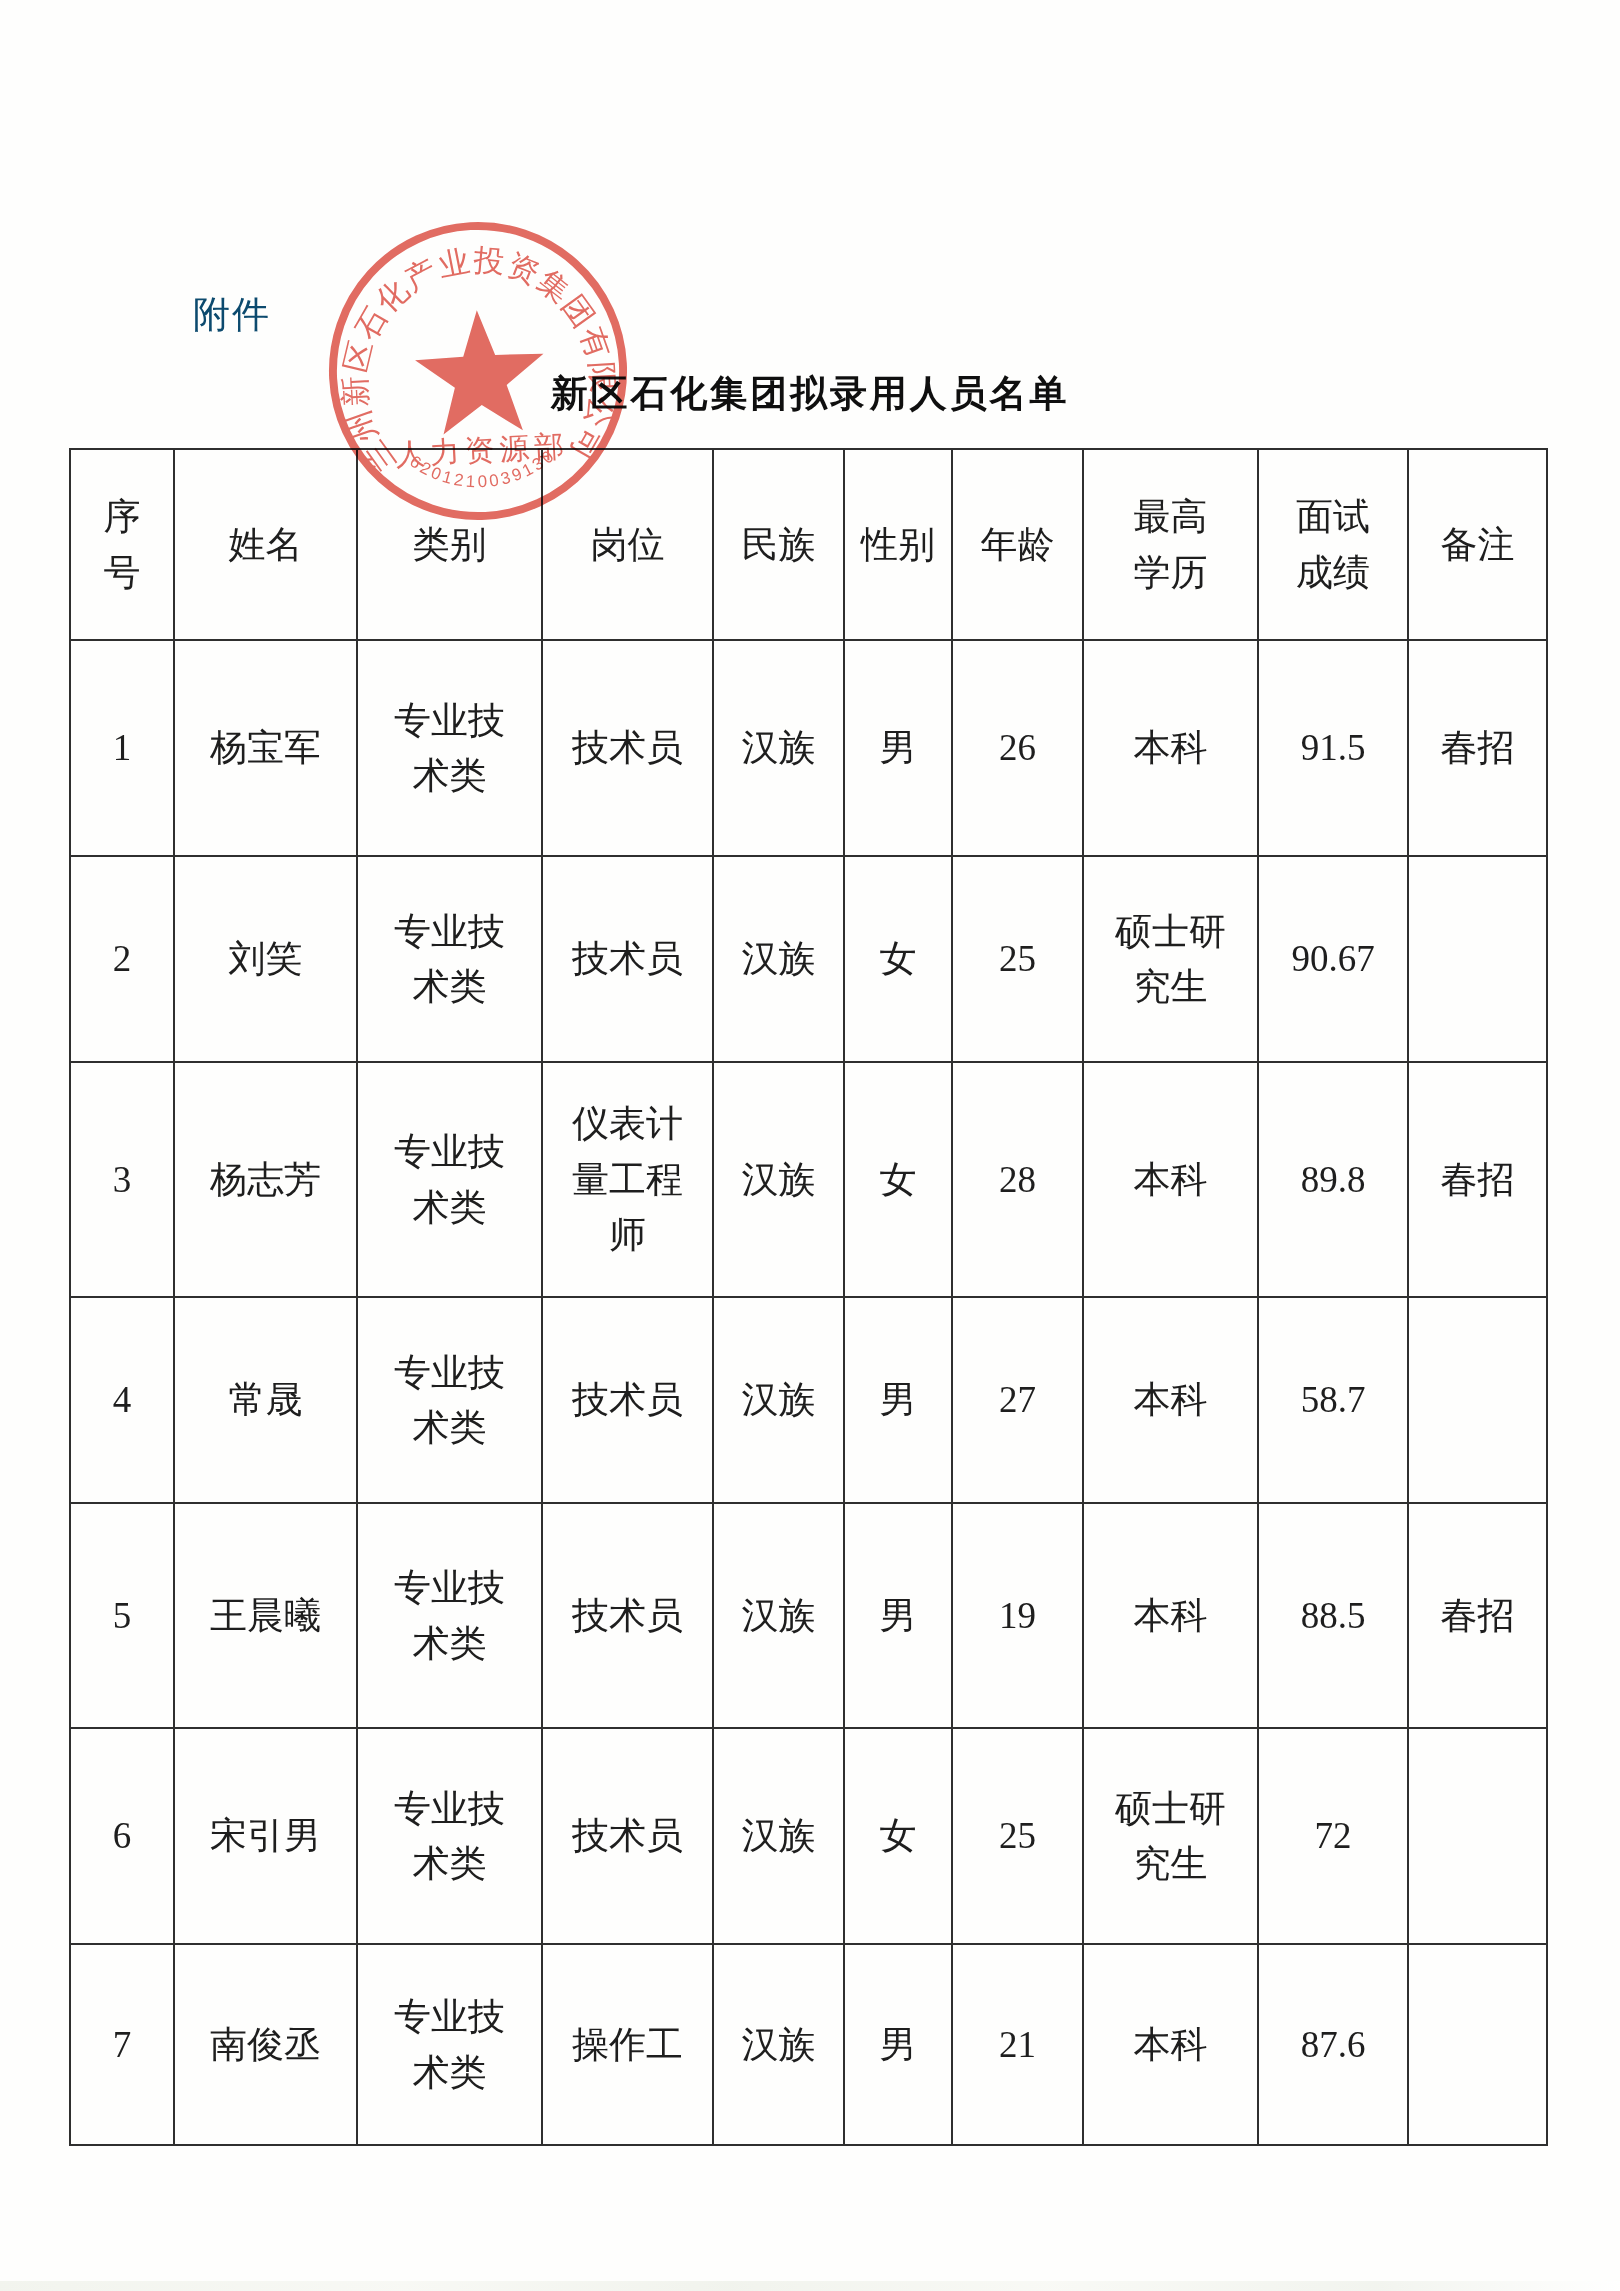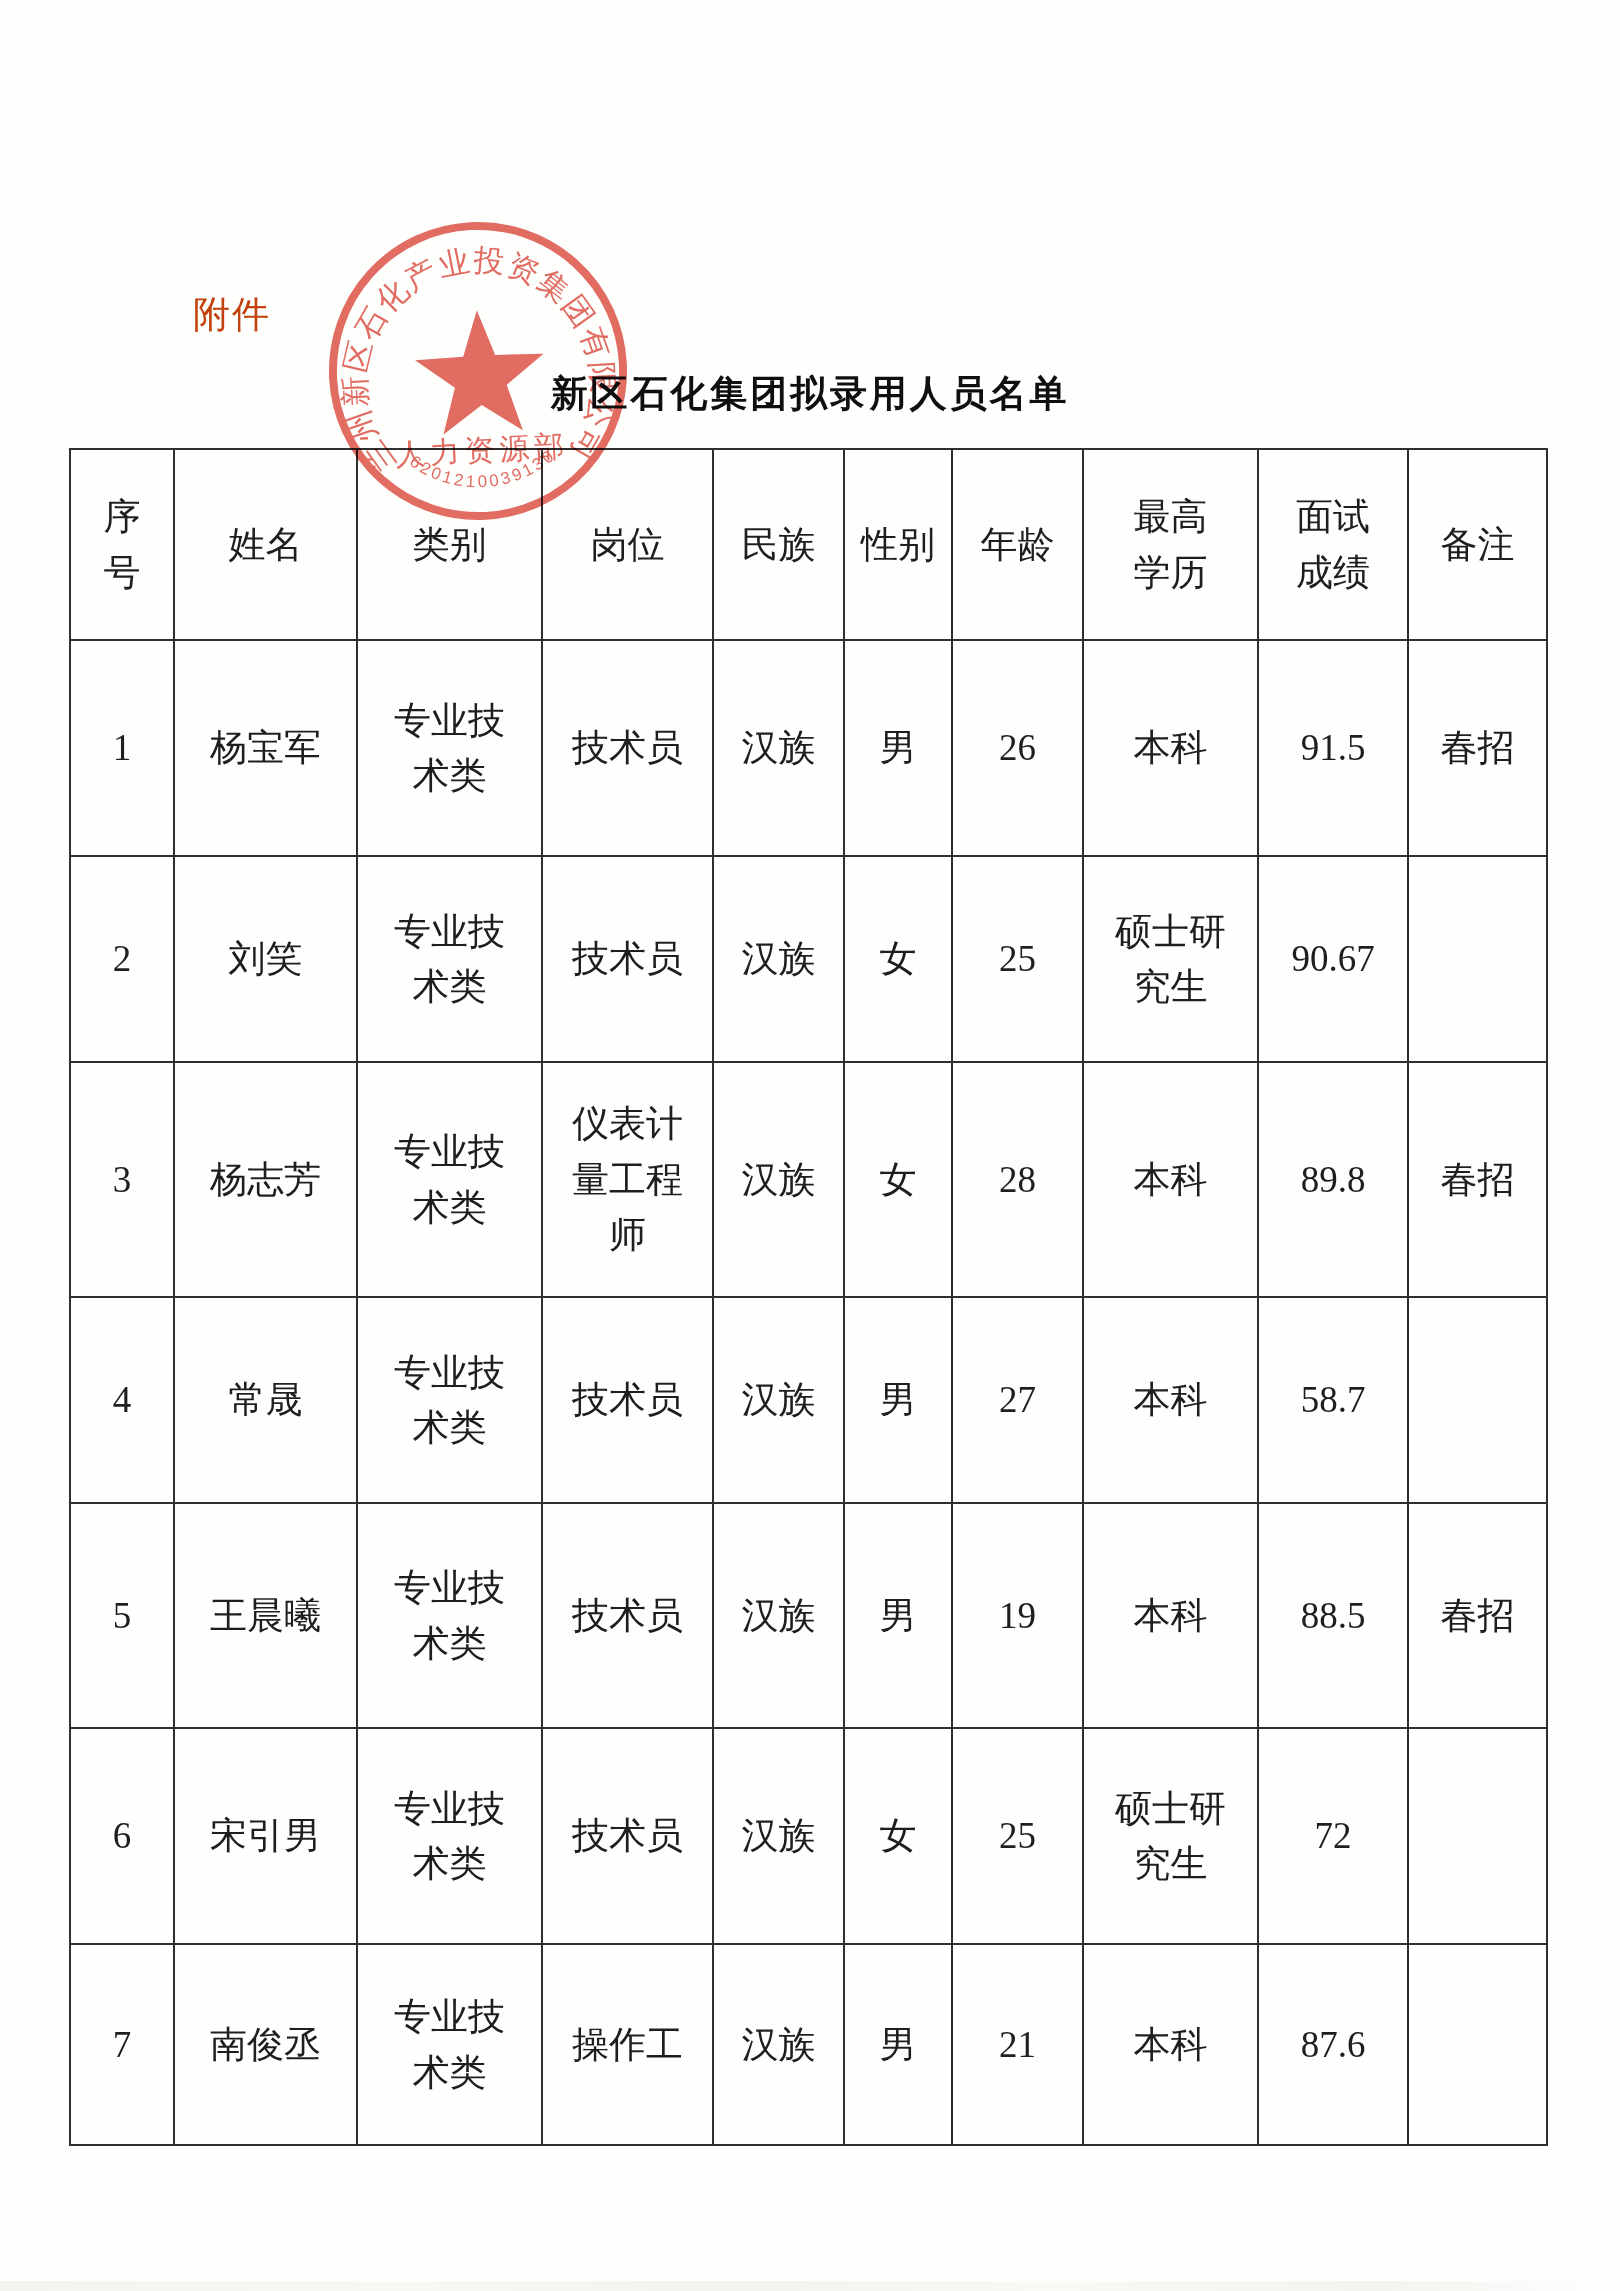--- a/index.html
+++ b/index.html
@@ -5,21 +5,21 @@
   html,body{margin:0;padding:0;}
   body{
     width:1620px;height:2292px;position:relative;overflow:hidden;
     background:#fefefd;
     font-family:"Liberation Serif", serif;
     color:#222;
   }
   .attachment{
     position:absolute;left:193px;top:290px;
     font-family:"Liberation Sans", sans-serif;
-    font-size:37px;color:#c2410c;letter-spacing:2px;
+    font-size:37px;color:#0c4a6e;letter-spacing:2px;
   }
   .doc-title{
     position:absolute;left:0;top:369px;width:1620px;
     text-align:center;font-size:37px;font-weight:bold;
     color:#0f0f0f;letter-spacing:2.9px;
   }
   .table-wrap{position:absolute;left:69px;top:448px;}
   table.roster{
     border-collapse:collapse;table-layout:fixed;width:1478px;
     border:2.9px solid #2b2b2b;

